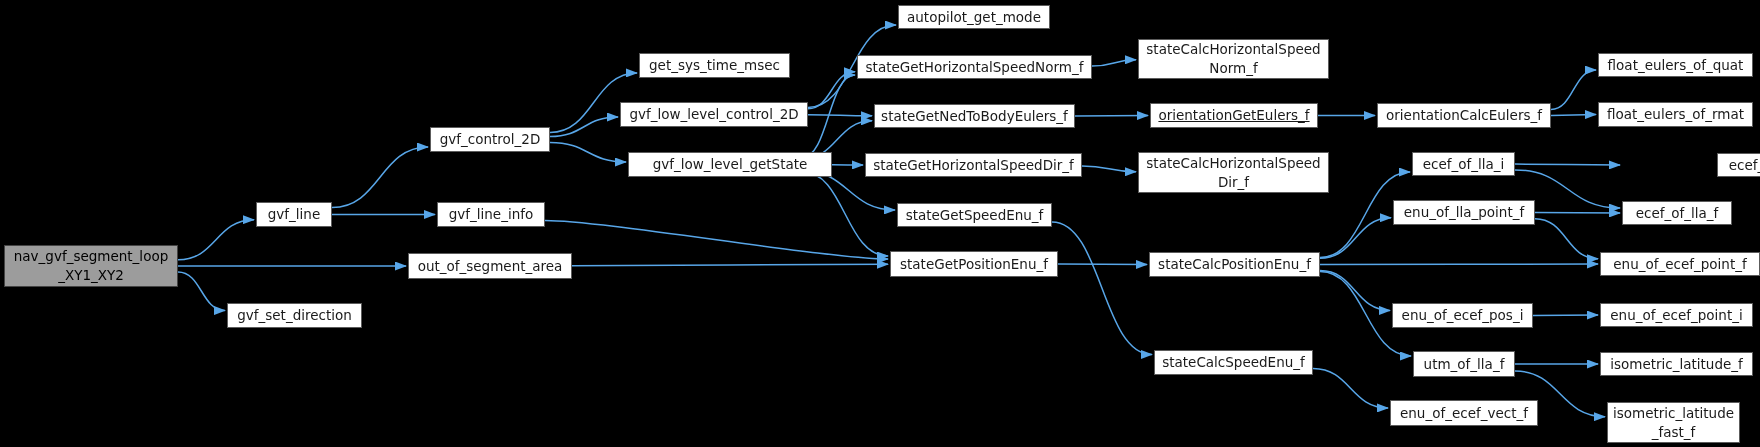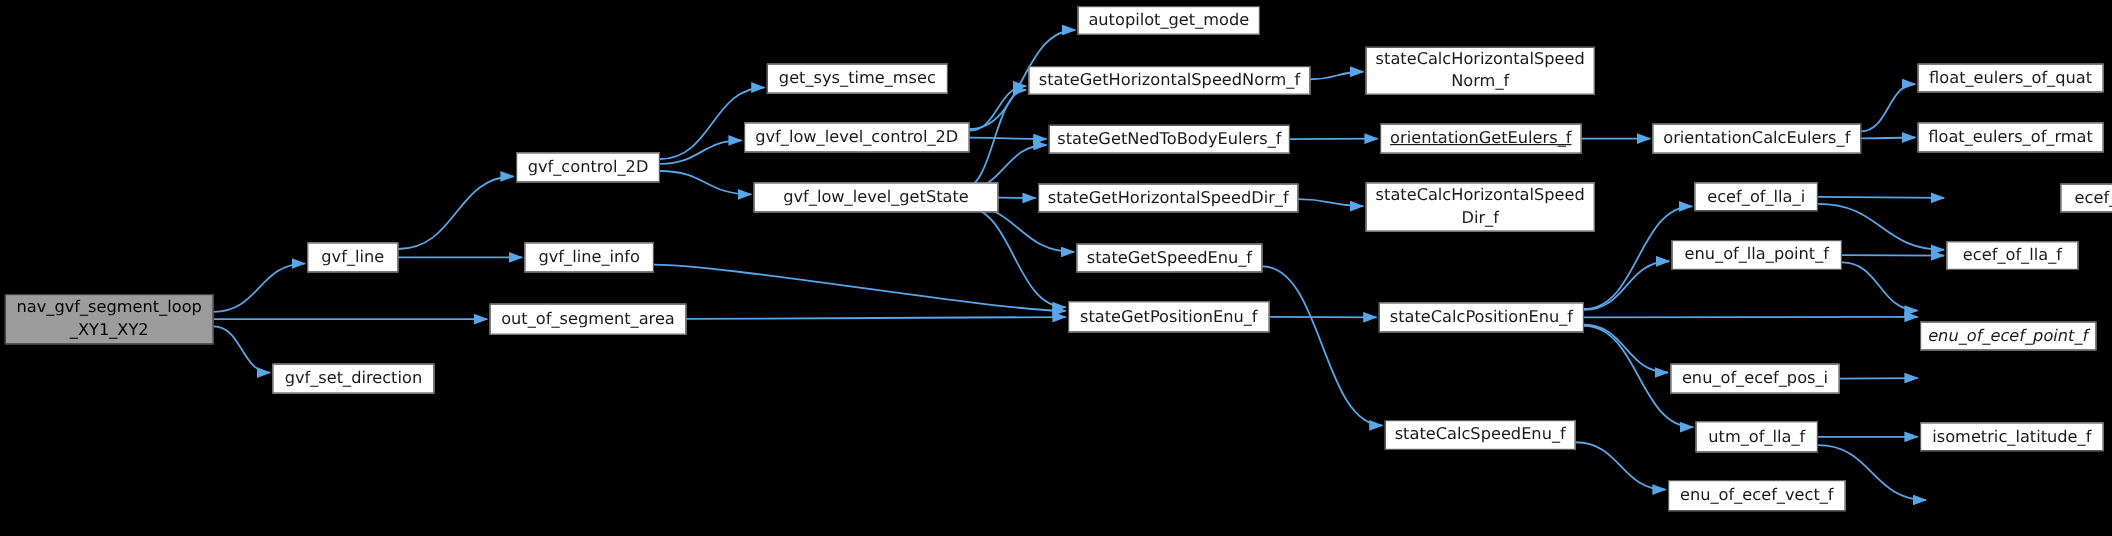--- a/index.html
+++ b/index.html
@@ -122,15 +122,18 @@
     <div class="graph-node" style="left: 1377px; top: 103px; width: 174px; height: 25px;"><span>orientationCalcEulers_f</span></div>
     <div class="graph-node" style="left: 1412px; top: 152px; width: 103px; height: 24px;"><span>ecef_of_lla_i</span></div>
     <div class="graph-node" style="left: 1393px; top: 200px; width: 142px; height: 25px;"><span>enu_of_lla_point_f</span></div>
     <div class="graph-node" style="left: 1392px; top: 303px; width: 141px; height: 25px;"><span>enu_of_ecef_pos_i</span></div>
     <div class="graph-node" style="left: 1413px; top: 351px; width: 102px; height: 26px;"><span>utm_of_lla_f</span></div>
     <div class="graph-node" style="left: 1390px; top: 400px; width: 148px; height: 26px;"><span>enu_of_ecef_vect_f</span></div>
     <div class="graph-node" style="left: 1598px; top: 53px; width: 155px; height: 24px;"><span>float_eulers_of_quat</span></div>
     <div class="graph-node" style="left: 1598px; top: 102px; width: 155px; height: 25px;"><span>float_eulers_of_rmat</span></div>
     <div class="graph-node" style="left: 1717px; top: 153px; width: 110px; height: 24px;"><span>ecef_of_lla_d</span></div>
     <div class="graph-node" style="left: 1622px; top: 201px; width: 110px; height: 24px;"><span>ecef_of_lla_f</span></div>
-    <div class="graph-node" style="left: 1600px; top: 268px; width: 147px; height: 24px; font-style: italic;"><span>enu_of_ecef_point_f</span></div>
+    <div class="graph-node" style="left: 1600px; top: 252px; width: 160px; height: 24px;"><span>enu_of_ecef_point_f</span></div>
+    <div class="graph-node" style="left: 1600px; top: 303px; width: 153px; height: 24px;"><span>enu_of_ecef_point_i</span></div>
     <div class="graph-node" style="left: 1600px; top: 352px; width: 153px; height: 24px;"><span>isometric_latitude_f</span></div>
+    <div class="graph-node" style="left: 1607px; top: 402px; width: 133px; height: 41px;"><span>isometric_latitude
+_fast_f</span></div>
   </div>
 
 </body></html>

